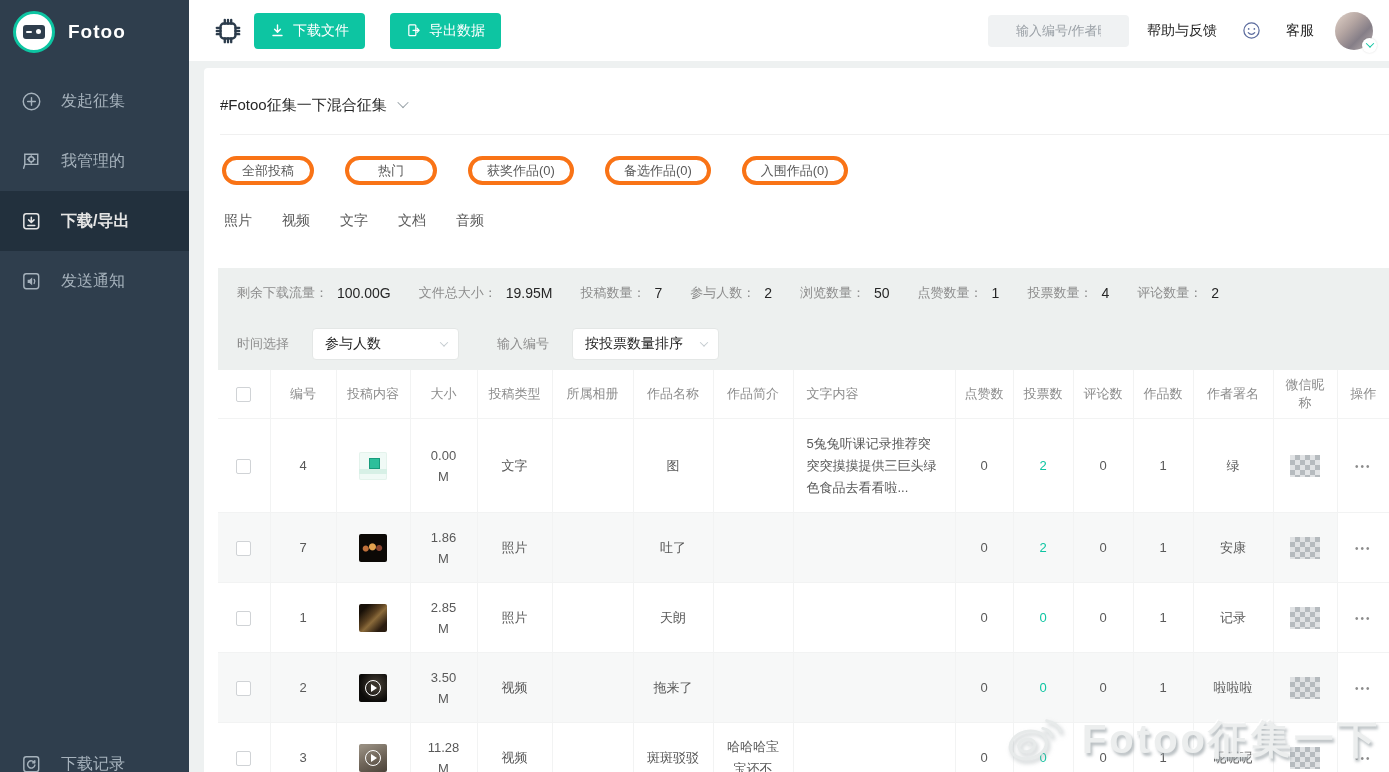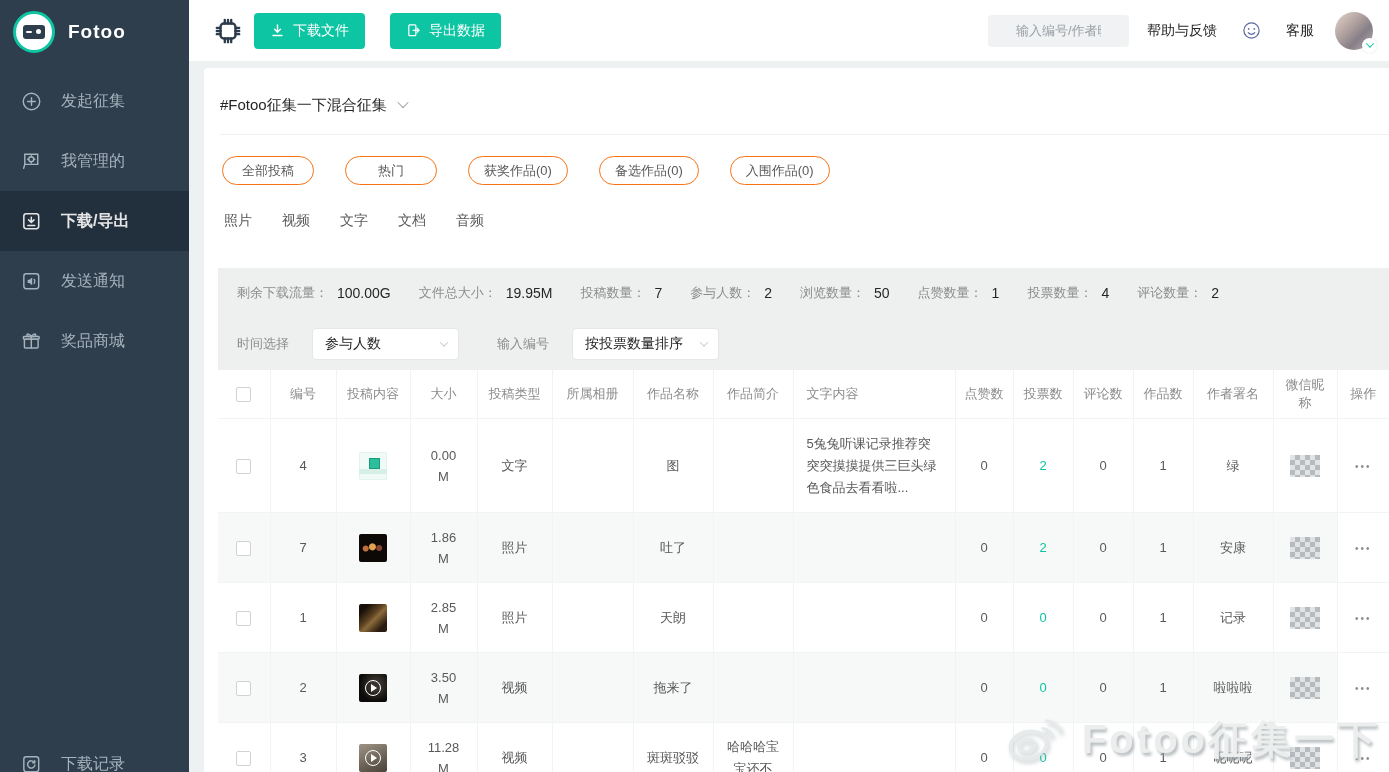--- a/index.html
+++ b/index.html
@@ -48,21 +48,21 @@
   .chev.sm { width:6px; height:6px; }
   .chev.green { border-color:#0dc5a2; }
 
   
   .content { position:relative; flex:1; background:#eef1f1; overflow:hidden; }
   .card { margin:7px 0 0 15px; background:#fff; height:704px; border-radius:4px 0 0 0; }
   .title-row { display:flex; align-items:center; gap:12px; padding:28px 0 19px 16px; font-size:15px; color:#262626; }
   .title-row .chev { margin-top:-3px; }
   .divider { height:1px; background:#f0f0f0; margin-left:16px; }
   .pills { display:flex; gap:31px; padding:21px 0 0 18px; }
-  .pill { min-width:92px; height:29px; border:1px solid #f97316; border-radius:15px; background:#fff;
+  .pill { min-width:92px; height:29px; border:4px solid #f97316; border-radius:15px; background:#fff;
     display:flex; align-items:center; justify-content:center; padding:0 15px; font-size:13px; color:#595959; cursor:pointer; white-space:nowrap; }
   .tabs { display:flex; gap:30px; padding:27px 0 0 20px; font-size:14px; color:#595959; }
   .tab { cursor:pointer; }
 
   .strip { margin-left:14px; margin-top:38px; background:#edf0ef; }
   .stats { display:flex; align-items:center; gap:28px; height:50px; padding-left:19px; font-size:13px; color:#8c8c8c; white-space:nowrap; }
   .stat { display:flex; align-items:center; gap:9px; }
   .stat .v { color:#262626; font-size:14px; }
   .filter-row { display:flex; align-items:center; height:52px; padding-left:19px; font-size:13px; color:#8c8c8c; }
   .select { width:147px; height:32px; background:#fff; border:1px solid #e4e7e6; border-radius:4px;
@@ -150,28 +150,20 @@
           </svg>
         <span>下载/导出</span>
       </div>
       <div class="nav-item">
         <svg viewBox="0 0 24 24" fill="none" stroke="currentColor" stroke-width="1.5" stroke-linecap="round" stroke-linejoin="round">
             <rect x="4" y="4" width="15.5" height="15.5" rx="2.5"></rect>
             <path d="M8 10.2v3.4h1.9l2.8 2.4V7.8L9.9 10.2H8z" fill="currentColor" stroke="none"></path>
             <path d="M14.8 9.8a3.6 3.6 0 0 1 0 4.2"></path>
           </svg>
         <span>发送通知</span>
-      </div>
-      <div class="nav-item">
-        <svg viewBox="0 0 24 24" fill="none" stroke="currentColor" stroke-width="1.5" stroke-linecap="round" stroke-linejoin="round">
-            <rect x="4.6" y="9.5" width="14.3" height="9.3" rx="1"></rect>
-            <rect x="3.6" y="6.8" width="16.3" height="2.7" rx=".6"></rect>
-            <path d="M11.8 6.8v12M11.8 6.6C10.3 3.9 7 3.5 7.2 5.3s2.7 1.7 4.6 1.3zM11.8 6.6c1.5-2.7 4.8-3.1 4.6-1.3s-2.7 1.7-4.6 1.3z"></path>
-          </svg>
-        <span>奖品商城</span>
       </div>
     </nav>
     <div class="sidebar-footer">
       <div class="nav-item">
         <svg viewBox="0 0 24 24" fill="none" stroke="currentColor" stroke-width="1.5" stroke-linecap="round" stroke-linejoin="round">
             <rect x="4" y="4" width="15.5" height="15.5" rx="2.5"></rect>
             <path d="M15 10a3.8 3.8 0 1 0 .5 2.6"></path>
             <path d="M15.4 8v2.3h-2.3"></path>
           </svg>
         <span>下载记录</span>

